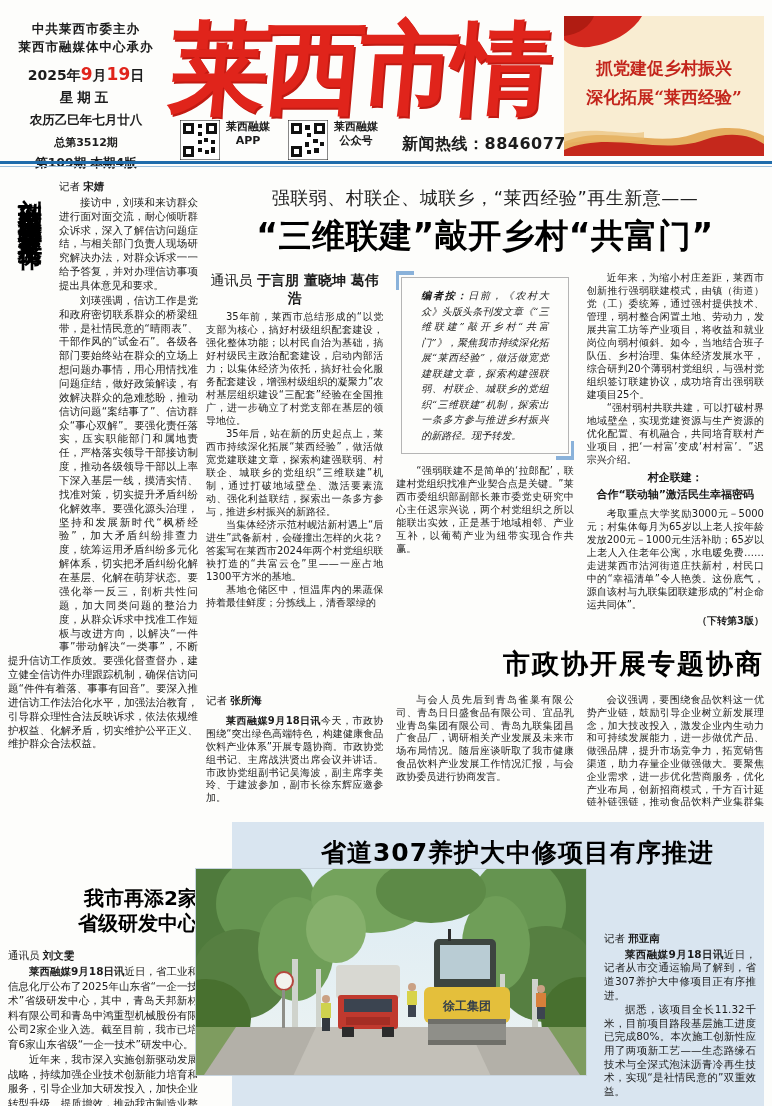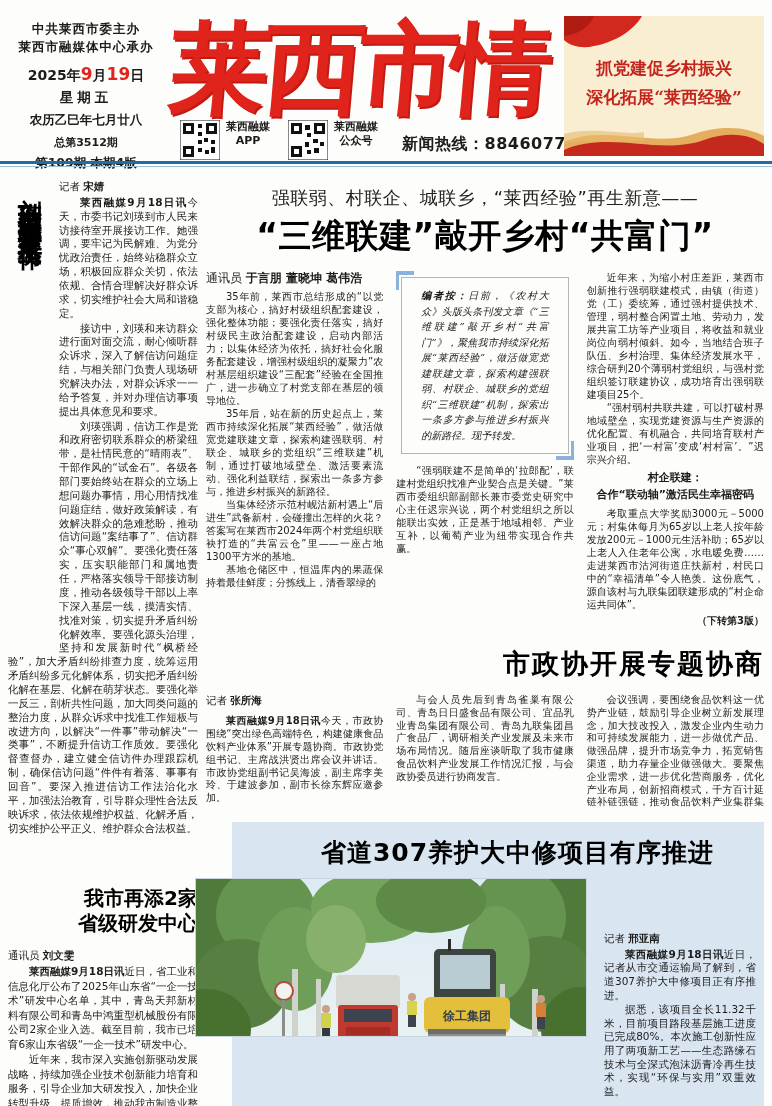--- a/index.html
+++ b/index.html
@@ -55,21 +55,21 @@
   .article2 { font-size:10.5px; line-height:1.38; }
   .article2 .hd { text-align:right; font-weight:900; font-size:20px; line-height:1.25; margin-bottom:12px; color:#000; }
   .article2 p { margin-bottom:1px; }
 
   
   .main-article { position:absolute; left:206px; top:180px; width:558px; }
   .kicker { text-align:center; font-size:18px; letter-spacing:0.5px; color:#222; margin-top:6px; }
   .main-hd { text-align:center; font-size:33px; font-weight:900; letter-spacing:0.5px; color:#000; margin-top:4px; white-space:nowrap; }
   .cols { display:flex; gap:13px; margin-top:12px; height:372px; overflow:hidden; }
   .col { flex:1; font-size:10px; line-height:1.3; overflow:hidden; }
-  .byline { font-size:12px; margin-bottom:3px; }
+  .byline { text-align:center; font-size:14px; margin-bottom:3px; }
   .subhead { text-align:center; font-weight:bold; font-size:11px; line-height:1.5; margin:4px 0; }
   .edbox { position:relative; border:1px solid #b5b5b5; padding:10px 19px; margin:6px 5px 10px 5px;
     font-family:"DejaVu Serif","Liberation Serif",serif; font-style:italic; font-size:10px; line-height:1.55; }
   .edbox::before { content:""; position:absolute; left:-7px; top:-7px; width:15px; height:15px;
     border-left:4px solid #8ab2da; border-top:4px solid #8ab2da; }
   .edbox::after { content:""; position:absolute; right:-7px; bottom:-7px; width:15px; height:15px;
     border-right:4px solid #8ab2da; border-bottom:4px solid #8ab2da; }
   .turn-note { text-align:right; font-weight:bold; margin-top:3px; }
 
   
@@ -77,21 +77,21 @@
   .cppcc-hd { text-align:right; font-size:27px; font-weight:900; letter-spacing:2px; color:#000; }
   .cppcc-body { margin-top:12px; height:118px; overflow:hidden;
     column-count:3; column-gap:13px; column-fill:auto; font-size:10px; line-height:1.28; }
   .cppcc-body p { margin-bottom:1px;margin-top:8px; }
 
   
   .road { position:absolute; left:206px; top:820px; width:558px; height:286px; }
   .blue-band { position:absolute; left:26px; top:2px; width:532px; height:284px; background:#d9e5f0; }
   .road-hd { position:absolute; left:26px; top:16px; width:532px; text-align:center;
     font-size:25px; font-weight:900; letter-spacing:1px; color:#000;padding-left:39px; }
-  .road-photo { position:absolute; left:-11px; top:58px; width:392px; height:159px;
+  .road-photo { position:absolute; left:-11px; top:48px; width:392px; height:208px;
     border:1px solid #c8d4de; background:#d946ef; overflow:hidden; }
   .road-text { position:absolute; left:398px; top:112px; width:152px; font-size:10.5px; line-height:1.3; }
   .road-text p { margin-bottom:1px; }
 </style>
 </head>
 <body>
 
 <div class="page">
 
   <div class="masthead">
@@ -172,46 +172,45 @@
     </div>
 
     <div class="blue-rule"></div>
     <div class="blue-rule2"></div>
   </div>
 
   <div class="left-col">
     <div class="article1 jtext">
       <div class="v-headline">刘瑛到市人民来访接待室开展接访工作</div>
       <div class="reporter-line"><span>记者</span> <b>宋婧</b></div>
-      <p class="ind"><span class="lead-b">莱西融媒9月18日讯</span><span>今天，市委书记刘瑛到市人民来访接待室开展接访工作。她强调，要牢记为民解难、为党分忧政治责任，始终站稳群众立场，积极回应群众关切，依法依规、合情合理解决好群众诉求，切实维护社会大局和谐稳定。</span></p>
       <p class="ind">接访中，刘瑛和来访群众进行面对面交流，耐心倾听群众诉求，深入了解信访问题症结，与相关部门负责人现场研究解决办法，对群众诉求一一给予答复，并对办理信访事项提出具体意见和要求。</p>
       <p class="ind">刘瑛强调，信访工作是党和政府密切联系群众的桥梁纽带，是社情民意的“晴雨表”、干部作风的“试金石”。各级各部门要始终站在群众的立场上想问题办事情，用心用情找准问题症结，做好政策解读，有效解决群众的急难愁盼，推动信访问题“案结事了”、信访群众“事心双解”。要强化责任落实，压实职能部门和属地责任，严格落实领导干部接访制度，推动各级领导干部以上率下深入基层一线，摸清实情、找准对策，切实提升矛盾纠纷化解效率。要强化源头治理，坚持和发展新时代“枫桥经验”，加大矛盾纠纷排查力度，统筹运用矛盾纠纷多元化解体系，切实把矛盾纠纷化解在基层、化解在萌芽状态。要强化举一反三，剖析共性问题，加大同类问题的整治力度，从群众诉求中找准工作短板与改进方向，以解决“一件事”带动解决“一类事”，不断提升信访工作质效。要强化督查督办，建立健全信访件办理跟踪机制，确保信访问题“件件有着落、事事有回音”。要深入推进信访工作法治化水平，加强法治教育，引导群众理性合法反映诉求，依法依规维护权益、化解矛盾，切实维护公平正义、维护群众合法权益。</p>
     </div>
 
     <div class="divider-sp"></div>
 
     <div class="article2 jtext">
       <div class="hd">
         <div>我市再添2家</div>
         <div>省级研发中心</div>
       </div>
       <div class="reporter-line"><span>通讯员</span> <b>刘文雯</b></div>
-      <p class="ind"><span class="lead-b">莱西融媒9月18日讯</span><span>近日，省工业和信息化厅公布了2025年山东省“一企一技术”研发中心名单，其中，青岛天邦新材料有限公司和青岛中鸿重型机械股份有限公司2家企业入选。截至目前，我市已培育6家山东省级“一企一技术”研发中心。</span></p>
+      <p class="ind"><span class="lead-b">莱西融媒9月18日讯</span><span>近日，省工业和信息化厅公布了2025年山东省“一企一技术”省级研发中心，其中，青岛天邦新材料有限公司和青岛中鸿重型机械股份有限公司2家企业入选。截至目前，我市已培育6家山东省级“一企一技术”研发中心。</span></p>
       <p class="ind">近年来，我市深入实施创新驱动发展战略，持续加强企业技术创新能力培育和服务，引导企业加大研发投入，加快企业转型升级、提质增效，推动我市制造业整体创新水平显著提升。</p>
     </div>
   </div>
 
   <div class="main-article">
     <div class="kicker">强联弱、村联企、城联乡，“莱西经验”再生新意——</div>
     <div class="main-hd">“三维联建”敲开乡村“共富门”</div>
     <div class="cols">
 
       <div class="col jtext">
         <div class="byline"><span>通讯员</span> <b>于言朋 董晓坤 葛伟浩</b></div>
-        <p class="ind">35年前，莱西市总结形成的“以党支部为核心，搞好村级组织配套建设，强化整体功能；要强化责任落实，搞好村级民主政治配套建设，启动内部活力；以集体经济为依托，搞好社会化服务配套建设，增强村级组织的凝聚力”农村基层组织建设“三配套”经验在全国推广，进一步确立了村党支部在基层的领导地位。</p>
+        <p class="ind">35年前，莱西市总结形成的“以党支部为核心，搞好村级组织配套建设，强化整体功能；以村民自治为基础，搞好村级民主政治配套建设，启动内部活力；以集体经济为依托，搞好社会化服务配套建设，增强村级组织的凝聚力”农村基层组织建设“三配套”经验在全国推广，进一步确立了村党支部在基层的领导地位。</p>
         <p class="ind">35年后，站在新的历史起点上，莱西市持续深化拓展“莱西经验”，做活做宽党建联建文章，探索构建强联弱、村联企、城联乡的党组织“三维联建”机制，通过打破地域壁垒、激活要素流动、强化利益联结，探索出一条多方参与，推进乡村振兴的新路径。</p>
         <p class="ind">当集体经济示范村岘沽新村遇上“后进生”武备新村，会碰撞出怎样的火花？答案写在莱西市2024年两个村党组织联袂打造的“共富云仓”里——一座占地1300平方米的基地。</p>
         <p class="ind">基地仓储区中，恒温库内的果蔬保持着最佳鲜度；分拣线上，清香翠绿的</p>
       </div>
 
       <div class="col jtext">
         <div class="edbox">
           <span style="font-weight:bold;">编者按：</span><span>日前，《农村大众》头版头条刊发文章《“三维联建”敲开乡村“共富门”》，聚焦我市持续深化拓展“莱西经验”，做活做宽党建联建文章，探索构建强联弱、村联企、城联乡的党组织“三维联建”机制，探索出一条多方参与推进乡村振兴的新路径。现予转发。</span>
         </div>
         <p class="ind">“强弱联建不是简单的‘拉郎配’，联建村党组织找准产业契合点是关键。”莱西市委组织部副部长兼市委党史研究中心主任迟宗兴说，两个村党组织之所以能联出实效，正是基于地域相邻、产业互补，以葡萄产业为纽带实现合作共赢。</p>
@@ -320,17 +319,17 @@
           <circle cx="345" cy="120" r="4" fill="#caa184"></circle>
             <rect x="340" y="124" width="10" height="14" fill="#d8803a"></rect>
             <rect x="341" y="138" width="8" height="12" fill="#3d4450"></rect>
         </g>
       </svg>
     </div>
 
     <div class="road-text jtext">
       <div class="reporter-line"><span>记者</span> <b>邢亚南</b></div>
       <p class="ind"><span class="lead-b">莱西融媒9月18日讯</span><span>近日，记者从市交通运输局了解到，省道307养护大中修项目正有序推进。</span></p>
-      <p class="ind">据悉，该项目全长11.32千米，目前项目路段基层施工进度已完成80%。本次施工创新性应用了两项新工艺——生态路缘石技术与全深式泡沫沥青冷再生技术，实现“环保与实用”双重效益。</p>
+      <p class="ind">据悉，该项目全长11.32千米，目前项目路段基层施工进度已完成80%。本次施工创新性应用了两项新工艺——生态路缘石技术与全深式泡沫沥青冷再生技术，实现“是社情民意的”双重效益。</p>
     </div>
   </div>
 
 </div>
 
 </body></html>

